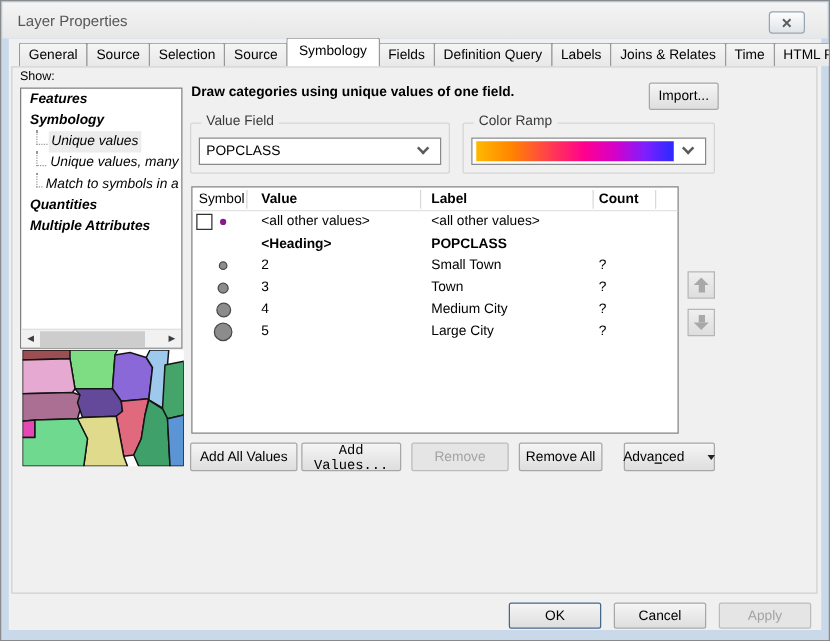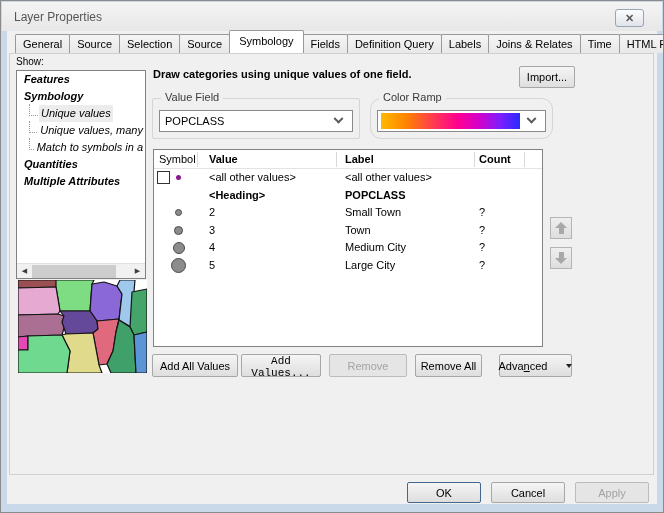--- a/index.html
+++ b/index.html
@@ -45,21 +45,21 @@
   
   .instruction { position:absolute; left:143px; top:14px; font-size:11px; font-weight:bold; }
   .btn { font-family:"Liberation Sans",sans-serif; font-size:11px; color:#000; background:linear-gradient(#f5f5f5,#dedede);
     border:1px solid #a7a7a7; border-radius:2px; cursor:default; }
   .btn.disabled { color:#a3a3a3; background:#e5e5e5; border-color:#bcbcbc; }
   .import-btn { position:absolute; left:509px; top:12px; width:56px; height:22px; }
 
   .groupbox { position:absolute; border:1px solid #d5d5d5; border-radius:2px; }
   .groupbox .gb-label { position:absolute; top:-8px; left:8px; background:#f0f0f0; padding:0 4px; font-size:11px; color:#3a3a3a; }
   .gb-valuefield { left:142px; top:44px; width:208px; height:41px; }
-  .gb-colorramp { left:360px; top:44px; width:183px; height:41px;border-radius:11px; }
+  .gb-colorramp { left:360px; top:44px; width:202px; height:41px; }
   .combo { position:absolute; left:6px; top:11px; right:6px; height:22px; background:#fff; border:1px solid #8a8a8a;
     display:flex; align-items:center; cursor:default; }
   .combo .combo-text { flex:1; font-size:11px; padding-left:5px; }
   .chev { width:7px; height:7px; border-right:2px solid #5a5a5a; border-bottom:2px solid #5a5a5a;
     transform:rotate(45deg) translate(-2px,-2px); margin-right:10px; }
   .ramp-strip { flex:1; height:16px; margin-left:3px;
     background:linear-gradient(90deg,#ffb900 0%,#ff8400 18%,#ff3a52 38%,#ff0090 55%,#d600c8 70%,#7b1fff 86%,#2a2aff 100%); }
 
   
   .sym-table { position:absolute; left:143px; top:95px; width:390px; height:198px; background:#fff; border:1px solid #828282; }

